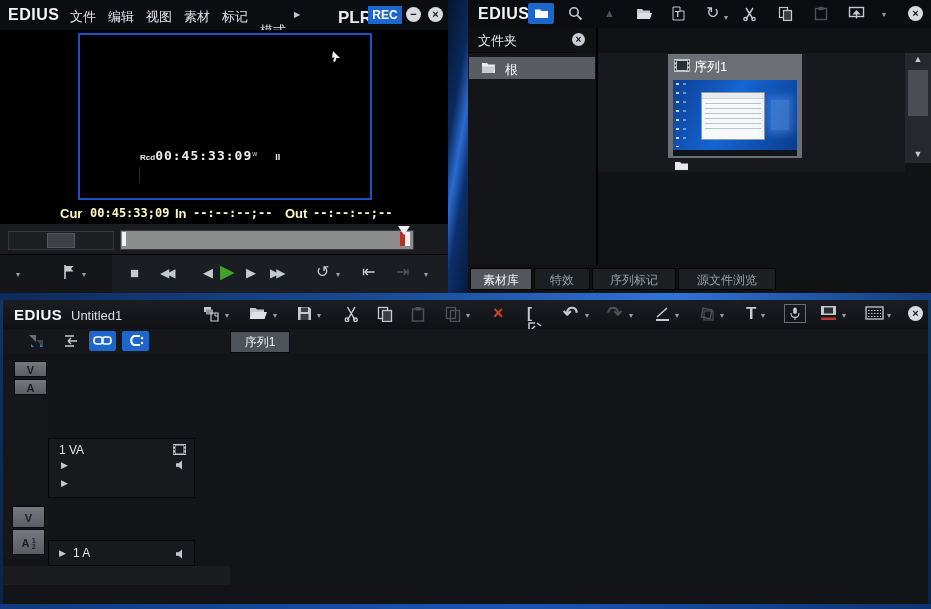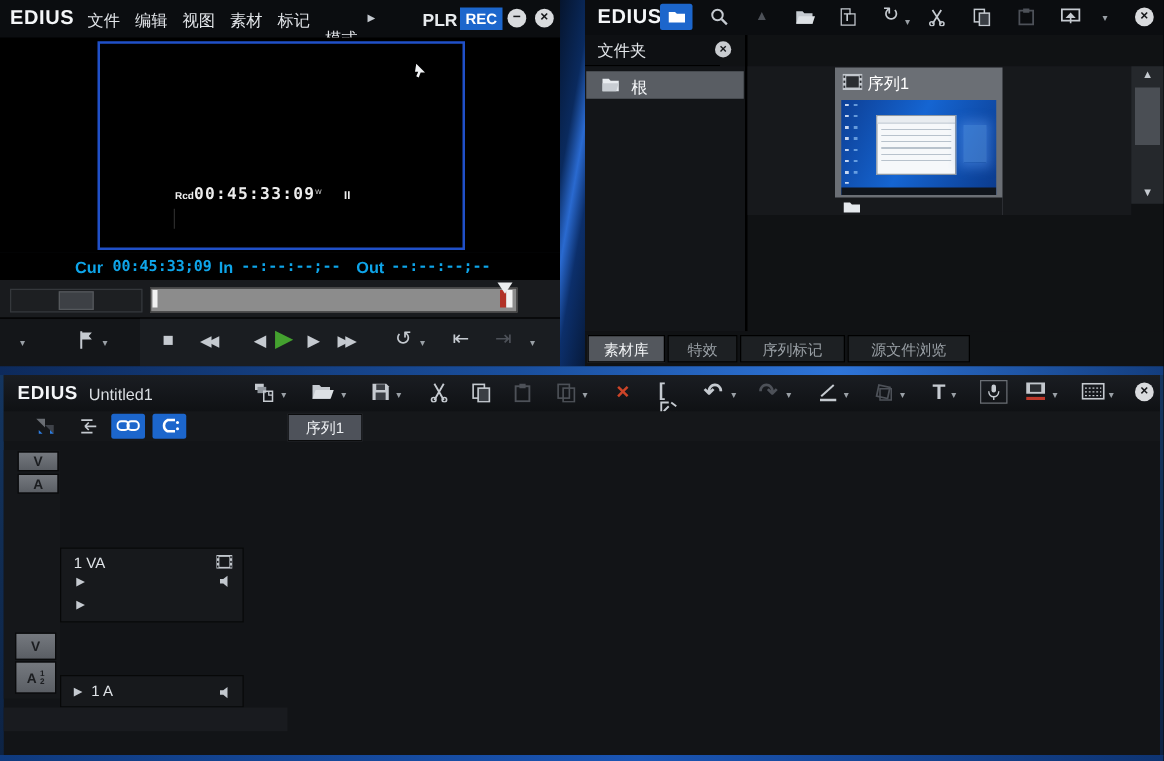--- a/index.html
+++ b/index.html
@@ -37,41 +37,41 @@
 
     <div class="abs" style="left:0;top:0;width:448px;height:30px;background:#0b0d10;">
       <span class="abs" style="left:8px;top:6px;font-size:16px;font-weight:bold;color:#f4f6f8;letter-spacing:.5px;">EDIUS</span>
       <span class="abs menuitem" style="left:70px;top:8px;">文件</span>
       <span class="abs menuitem" style="left:108px;top:8px;">编辑</span>
       <span class="abs menuitem" style="left:146px;top:8px;">视图</span>
       <span class="abs menuitem" style="left:184px;top:8px;">素材</span>
       <span class="abs menuitem" style="left:222px;top:8px;">标记</span>
       <span class="abs menuitem" style="left:260px;top:22px;">模式</span>
       <span class="abs ico" style="left:294px;top:11px;font-size:8px;">▶</span>
-      <span class="abs" style="left:338px;top:8px;font-size:14px;font-weight:bold;color:#e8ebee;">PLR</span>
+      <span class="abs" style="left:338px;top:8px;font-size:17px;font-weight:bold;color:#e8ebee;">PLR</span>
       <span class="abs" style="left:368px;top:6px;width:34px;height:18px;background:#1c66cc;color:#fff;font-size:12px;font-weight:bold;text-align:center;line-height:18px;">REC</span>
       <span class="abs circbtn" style="left:406px;top:7px;">−</span>
       <span class="abs circbtn" style="left:428px;top:7px;">×</span>
     </div>
 
     <div class="abs" style="left:0;top:30px;width:448px;height:172px;background:#000;">
       <div class="abs" style="left:78px;top:3px;width:290px;height:163px;border:2px solid #2050c8;background:#000;">
         <span class="abs" style="left:252px;top:16px;">
           <svg width="9" height="12" viewBox="0 0 9 12">
               <path d="M1 0l7 7H4.5L3 11 1 10l1.6-3.6H0z" fill="#f0f2f4"></path>
             </svg>
         </span>
         <div class="abs" style="left:60px;top:113px;white-space:nowrap;color:#ededed;">
           <span style="font-size:8px;font-weight:bold;">Rcd</span><span class="tc" style="font-size:13px;font-weight:bold;letter-spacing:1px;">00:45:33:09</span><span style="font-size:7px;vertical-align:4px;color:#c9c9c9;">w</span><span style="font-size:9px;font-weight:bold;margin-left:18px;">II</span>
         </div>
         <div class="abs" style="left:59px;top:132px;width:1px;height:16px;background:#2a2a2a;"></div>
       </div>
     </div>
 
-    <div class="abs" style="left:0;top:202px;width:448px;height:22px;background:#000;color:#0ea5e9;font-weight:bold;font-size:13px;">
+    <div class="abs" style="left:0;top:202px;width:448px;height:22px;background:#000;color:#fef9c3;font-weight:bold;font-size:13px;">
       <span class="abs" style="left:60px;top:4px;">Cur</span>
       <span class="abs tc" style="left:90px;top:4px;font-size:12px;">00:45:33;09</span>
       <span class="abs" style="left:175px;top:4px;">In</span>
       <span class="abs tc" style="left:193px;top:4px;font-size:12px;">--:--:--;--</span>
       <span class="abs" style="left:285px;top:4px;">Out</span>
       <span class="abs tc" style="left:313px;top:4px;font-size:12px;">--:--:--;--</span>
     </div>
 
     <div class="abs" style="left:0;top:224px;width:448px;height:30px;background:#191b1e;">
       <div class="abs" style="left:8px;top:7px;width:104px;height:17px;background:#1d1f22;border:1px solid #35383c;">

